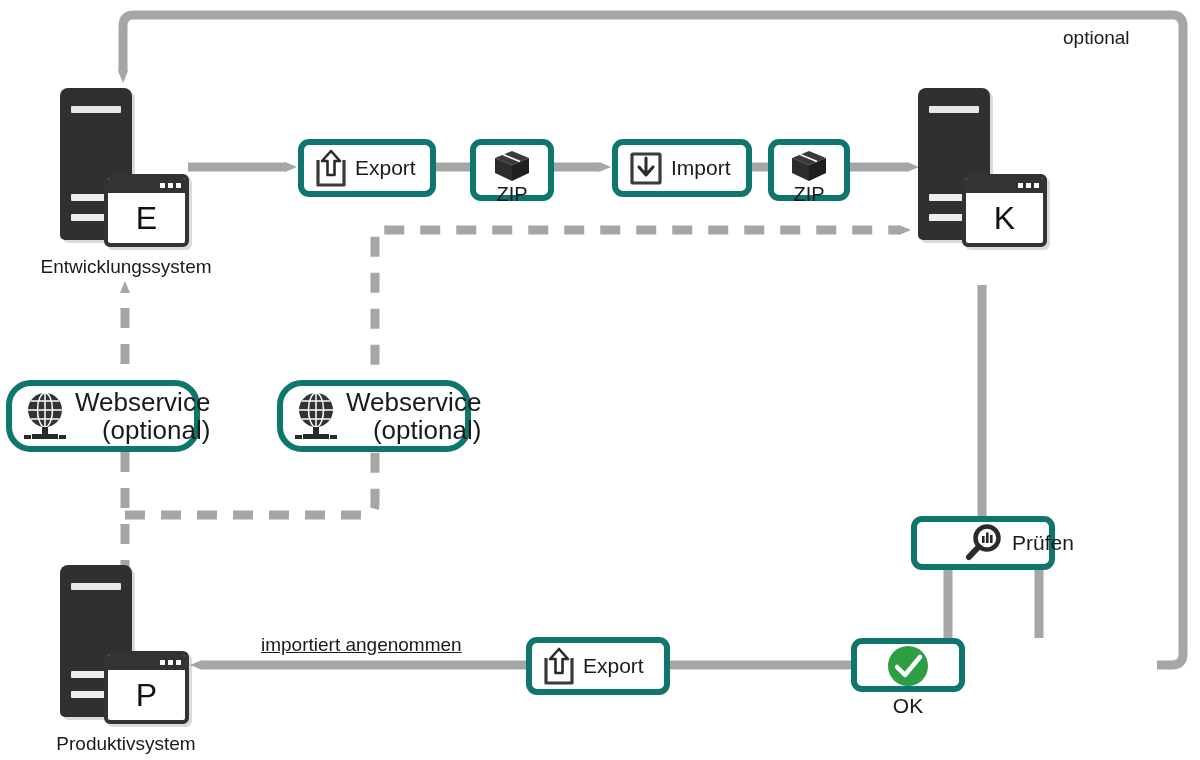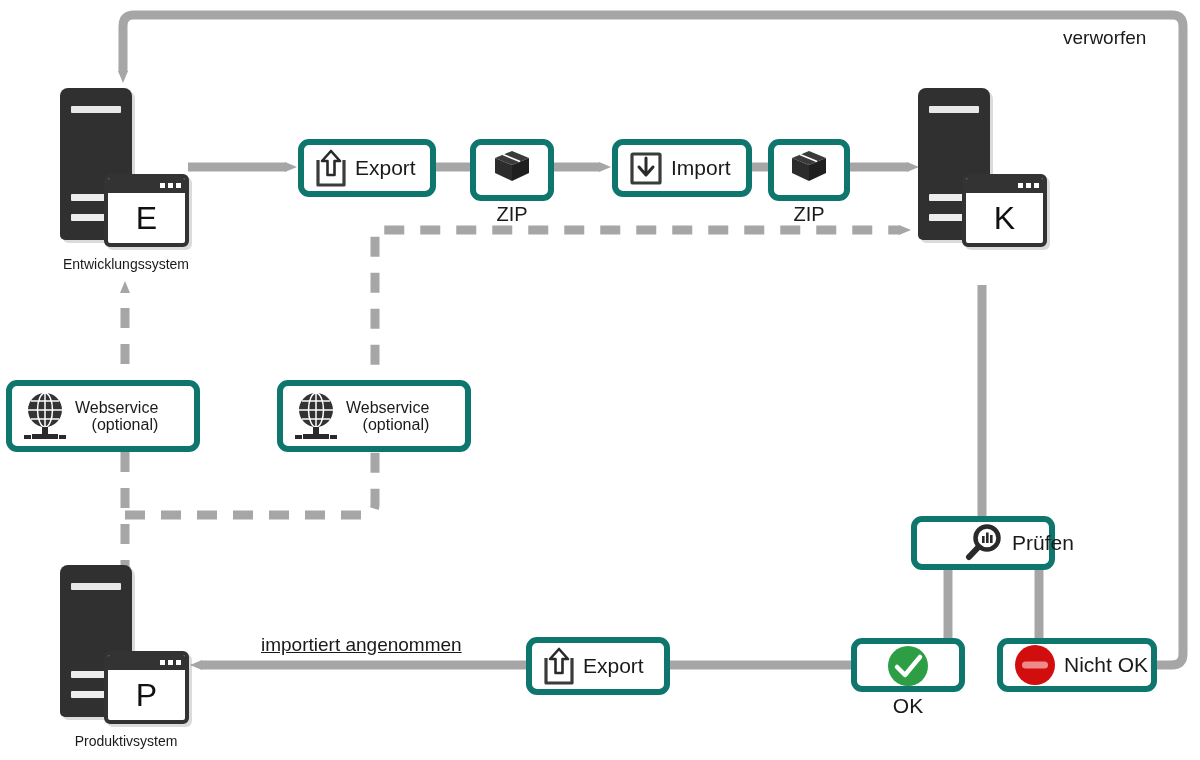--- a/index.html
+++ b/index.html
@@ -22,21 +22,21 @@
     display:flex;
     align-items:center;
     gap:7px;
     padding:0 10px;
     font-size:21px;
     color:#1a1a1a;
     line-height:1.08;
     white-space:nowrap;
   }
   .box .lbl { display:block; }
-  .box.two-line { font-size:16px; }
+  .box.two-line { font-size:26px;border-radius:25px; }
   .box.two-line .lbl { text-align:left; }
 
   
   .server { position:absolute; width:132px; height:165px; }
   .tower {
     position:absolute; left:0; top:0;
     width:72px; height:152px;
     background:#303030;
     border-radius:8px 8px 5px 5px;
     box-shadow:3px 3px 0 rgba(0,0,0,0.14);
@@ -67,31 +67,31 @@
     padding-right:4px;
   }
   .win .titlebar i { display:block; width:5px; height:5px; background:#ffffff; }
   .win .letter {
     position:absolute; left:0; right:0; top:15px; bottom:0;
     display:flex; align-items:center; justify-content:center;
     font-size:32px; color:#111111; line-height:1;
   }
   .server .caption {
     position:absolute; left:50%; transform:translateX(-50%);
-    top:168px; font-size:14px; color:#1a1a1a; white-space:nowrap;
+    top:168px; font-size:19px; color:#1a1a1a; white-space:nowrap;
   }
 
   
   .edge-label {
     position:absolute; font-size:19px; color:#1a1a1a; white-space:nowrap;
   }
 
   .ico { flex:0 0 auto; display:block; }
   .zipbox { flex-direction:column; gap:1px; padding-top:4px; }
-  .zipbox .lbl { font-size:20px;margin-top:20px; }
+  .zipbox .lbl { font-size:20px; }
 </style>
 </head>
 <body>
 
 <div id="stage">
 
   <svg class="layer" viewBox="0 0 1200 760">
     <defs>
       <marker id="ah" markerWidth="12" markerHeight="12" refX="1" refY="5" orient="auto" markerUnits="userSpaceOnUse">
         <path d="M0,0 L12,5 L0,10 z" fill="#a6a6a6"></path>
@@ -195,21 +195,21 @@
       <div class="titlebar">
           <i></i>
           <i></i>
           <i></i>
         </div>
       <div class="letter">P</div>
     </div>
     <div class="caption">Produktivsystem</div>
   </div>
 
-  <div class="edge-label" style="left:1063px; top:27px;">verworfen</div>
+  <div class="edge-label" style="left:1063px; top:27px;">optional</div>
 
   <div class="edge-label" style="left:261px; top:634px;text-decoration:underline;">importiert angenommen</div>
 
   <div class="box" style="left:298px; top:139px; width:138px; height:58px;">
     <svg class="ico" width="34" height="40" viewBox="0 0 34 40">
       <path d="M4,12 L4,37 L30,37 L30,12" fill="#ffffff" stroke="#3b3b3b" stroke-width="3.2" stroke-linejoin="round"></path>
       <path d="M17,3 L26,13 L20.5,13 L20.5,27 L13.5,27 L13.5,13 L8,13 Z" fill="#ffffff" stroke="#2a2a2a" stroke-width="2.6" stroke-linejoin="round"></path>
     </svg>
     <span class="lbl">Export</span>
   </div>
@@ -298,27 +298,20 @@
   </div>
 
   <div class="box" style="left:851px; top:638px; width:114px; height:54px;flex-direction:column;">
     <svg class="ico" width="44" height="44" viewBox="0 0 44 44">
       <circle cx="22" cy="22" r="20" fill="#2e9e45"></circle>
       <path d="M11,23 L19,31 L34,13" fill="none" stroke="#ffffff" stroke-width="4.5" stroke-linecap="round" stroke-linejoin="round"></path>
     </svg>
     <span class="lbl">OK</span>
   </div>
 
-  <div class="box" style="left:997px; top:638px; width:160px; height:54px;">
-    <svg class="ico" width="44" height="44" viewBox="0 0 44 44">
-      <circle cx="22" cy="22" r="20" fill="#d10d0d"></circle>
-      <rect x="9" y="18.5" width="26" height="7" rx="3.5" fill="#ef8a8a"></rect>
-    </svg>
-    <span class="lbl">Nicht OK</span>
-  </div>
 
   <div class="box" style="left:526px; top:637px; width:144px; height:58px;">
     <svg class="ico" width="34" height="40" viewBox="0 0 34 40">
       <path d="M4,12 L4,37 L30,37 L30,12" fill="#ffffff" stroke="#3b3b3b" stroke-width="3.2" stroke-linejoin="round"></path>
       <path d="M17,3 L26,13 L20.5,13 L20.5,27 L13.5,27 L13.5,13 L8,13 Z" fill="#ffffff" stroke="#2a2a2a" stroke-width="2.6" stroke-linejoin="round"></path>
     </svg>
     <span class="lbl">Export</span>
   </div>
 
 </div>

